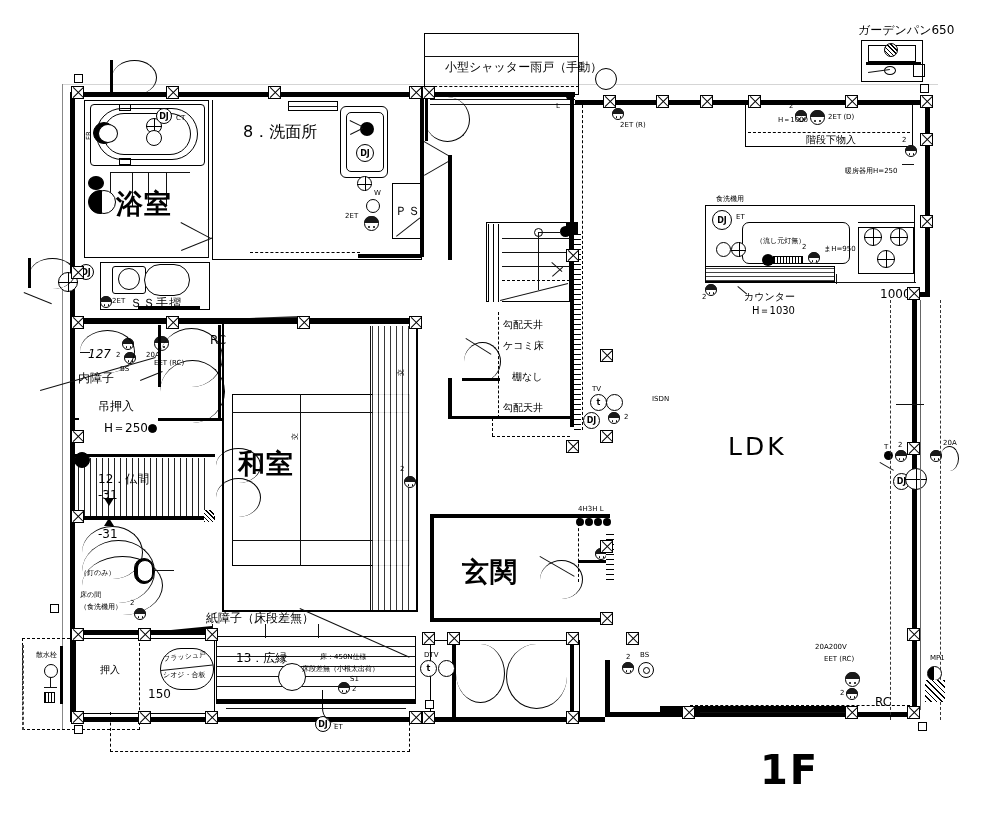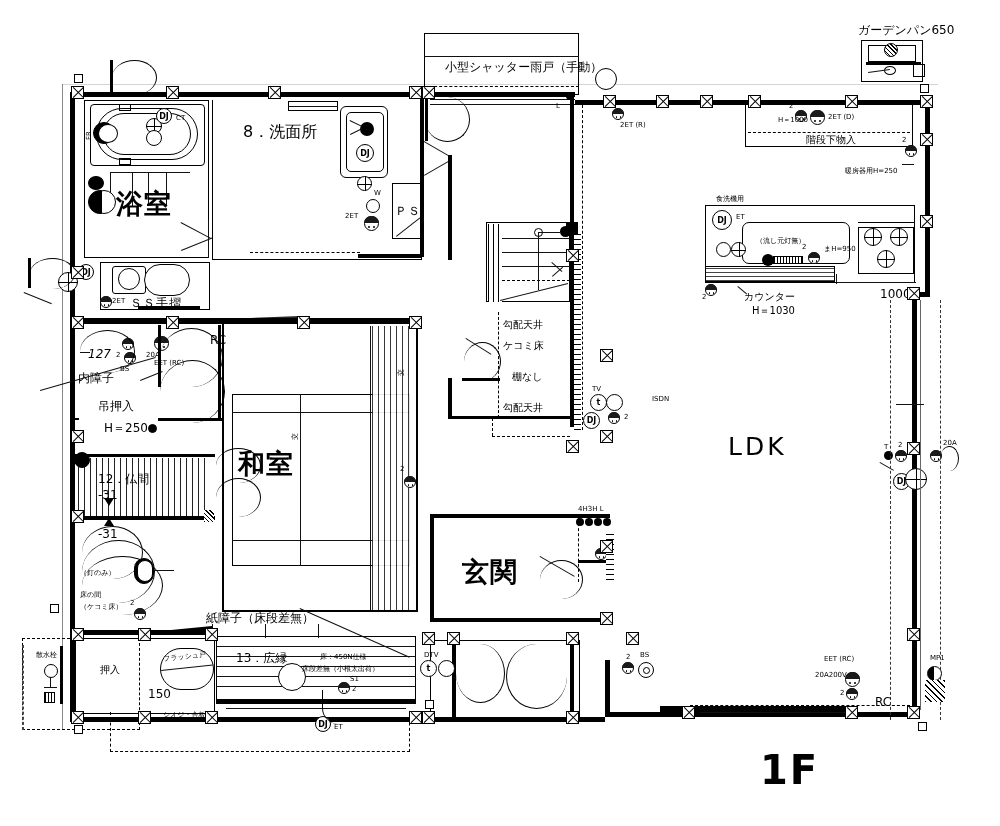--- a/index.html
+++ b/index.html
@@ -249,21 +249,21 @@
   <div class="arc arc-tr" style="left:216px;top:448px;width:44px;height:34px;"></div>
   <div class="arc arc-tr" style="left:216px;top:478px;width:44px;height:38px;"></div>
 
   <div class="lbl xs" style="left:98px;top:528px;">-31</div>
   <div class="line" style="left:104px;top:518px;width:0;height:0;border-left:5px solid transparent;border-right:5px solid transparent;border-bottom:8px solid #000;background:none;"></div>
   <div class="arc arc-tr" style="left:82px;top:526px;width:60px;height:52px;"></div>
   <div class="arc arc-tr" style="left:82px;top:540px;width:72px;height:62px;"></div>
   <div class="arc arc-tr" style="left:82px;top:556px;width:80px;height:58px;"></div>
   <div class="lbl jp xxs" style="left:80px;top:570px;">（釘のみ）</div>
   <div class="lbl jp xxs" style="left:80px;top:592px;">床の間</div>
-  <div class="lbl jp xxs" style="left:80px;top:604px;">（ケコミ床）</div>
+  <div class="lbl jp xxs" style="left:80px;top:604px;">（食洗機用）</div>
   <div class="circ" style="left:134px;top:558px;width:20px;height:26px;background:#000;border-radius:12px;"></div>
   <div class="circ" style="left:137px;top:560px;width:16px;height:22px;background:#fff;border-radius:10px;"></div>
   <div class="line" style="left:154px;top:570px;width:20px;height:1px;"></div>
   <div class="outlet sm15" style="left:134px;top:608px;"></div>
   <div class="lbl xxs" style="left:130px;top:600px;">2</div>
   <div class="wall" style="left:75px;top:630px;width:140px;height:5px;"></div>
   <div class="hatch" style="left:130px;top:626px;width:82px;height:8px;background:linear-gradient(#000,#000);clip-path:polygon(0 100%,100% 0,100% 100%);"></div>
 
   <div class="box" style="left:75px;top:638px;width:140px;height:76px;"></div>
   <div class="lbl jp sm" style="left:100px;top:665px;">押入</div>
@@ -286,21 +286,21 @@
   <div class="line" style="left:216px;top:676px;width:200px;height:1px;"></div>
   <div class="line" style="left:216px;top:686px;width:200px;height:1px;"></div>
   <div class="lbl jp xs" style="left:206px;top:612px;">紙障子（床段差無）</div>
   <div class="line" style="left:212px;top:624px;width:1px;height:14px;"></div>
   <div class="line" style="left:265px;top:624px;width:1px;height:14px;"></div>
   <div class="line" style="left:318px;top:624px;width:1px;height:14px;"></div>
   <div class="lbl jp xs" style="left:236px;top:652px;">13．広縁</div>
   <div class="circ" style="left:160px;top:648px;width:54px;height:42px;border-radius:28px;"></div>
   <div class="lbl jp xxs" style="left:163px;top:656px;transform:rotate(-6deg);transform-origin:0 0;">フラッシュ戸</div>
   <div class="line" style="left:161px;top:670px;width:52px;height:1px;transform:rotate(-6deg);transform-origin:0 0;"></div>
-  <div class="lbl jp xxs" style="left:163px;top:712px;">シオジ・合板</div>
+  <div class="lbl jp xxs" style="left:163px;top:672px;">シオジ・合板</div>
   <div class="circ" style="left:278px;top:663px;width:28px;height:28px;"></div>
   <div class="lbl jp xxs" style="left:320px;top:654px;">床：450N仕様</div>
   <div class="lbl jp xxs" style="left:302px;top:666px;">床段差無（小根太出荷）</div>
   <div class="line" style="left:300px;top:608px;width:120px;height:1px;transform:rotate(24deg);transform-origin:0 0;"></div>
   <div class="outlet sm15" style="left:338px;top:682px;"></div>
   <div class="lbl xxs" style="left:350px;top:676px;">S1</div>
   <div class="lbl xxs" style="left:352px;top:686px;">2</div>
   <div class="csym" style="left:315px;top:716px;width:16px;height:16px;">DJ</div>
   <div class="lbl xxs" style="left:334px;top:724px;">ET</div>
   <div class="line" style="left:322px;top:690px;width:24px;height:34px;background:none;border-left:1px solid #000;border-radius:0 0 0 16px;"></div>
@@ -441,21 +441,21 @@
   <div class="csym" style="left:893px;top:473px;width:17px;height:17px;">DJ</div>
   <div class="xcirc" style="left:905px;top:468px;width:22px;height:22px;border-radius:50%;"></div>
   <div class="line" style="left:880px;top:462px;width:16px;height:1px;transform:rotate(30deg);transform-origin:0 0;"></div>
 
   <div class="dashdotv" style="left:890px;top:300px;height:420px;"></div>
   <div class="dashdotv" style="left:940px;top:300px;height:420px;"></div>
   <div class="thin" style="left:920px;top:300px;width:1px;height:410px;background:#666;"></div>
   <div class="line" style="left:896px;top:404px;width:28px;height:1px;"></div>
 
   <div class="lbl xxs" style="left:824px;top:656px;">EET (RC)</div>
-  <div class="lbl xxs" style="left:815px;top:672px;text-align:center;">20A200V</div>
+  <div class="lbl xxs" style="left:815px;top:644px;text-align:center;">20A200V</div>
   <div class="outlet" style="left:845px;top:672px;"></div>
   <div class="outlet sm15" style="left:846px;top:688px;"></div>
   <div class="lbl xxs" style="left:840px;top:690px;">2</div>
   <div class="lbl xs" style="left:875px;top:696px;">RC</div>
   <div class="dashh" style="left:690px;top:705px;width:220px;"></div>
   <div class="wall" style="left:660px;top:706px;width:190px;height:6px;"></div>
   <div class="line" style="left:700px;top:712px;width:150px;height:1px;"></div>
 
   <div class="lbl xxs" style="left:930px;top:655px;">MP1</div>
   <div class="half" style="left:927px;top:666px;width:15px;height:15px;"></div>

